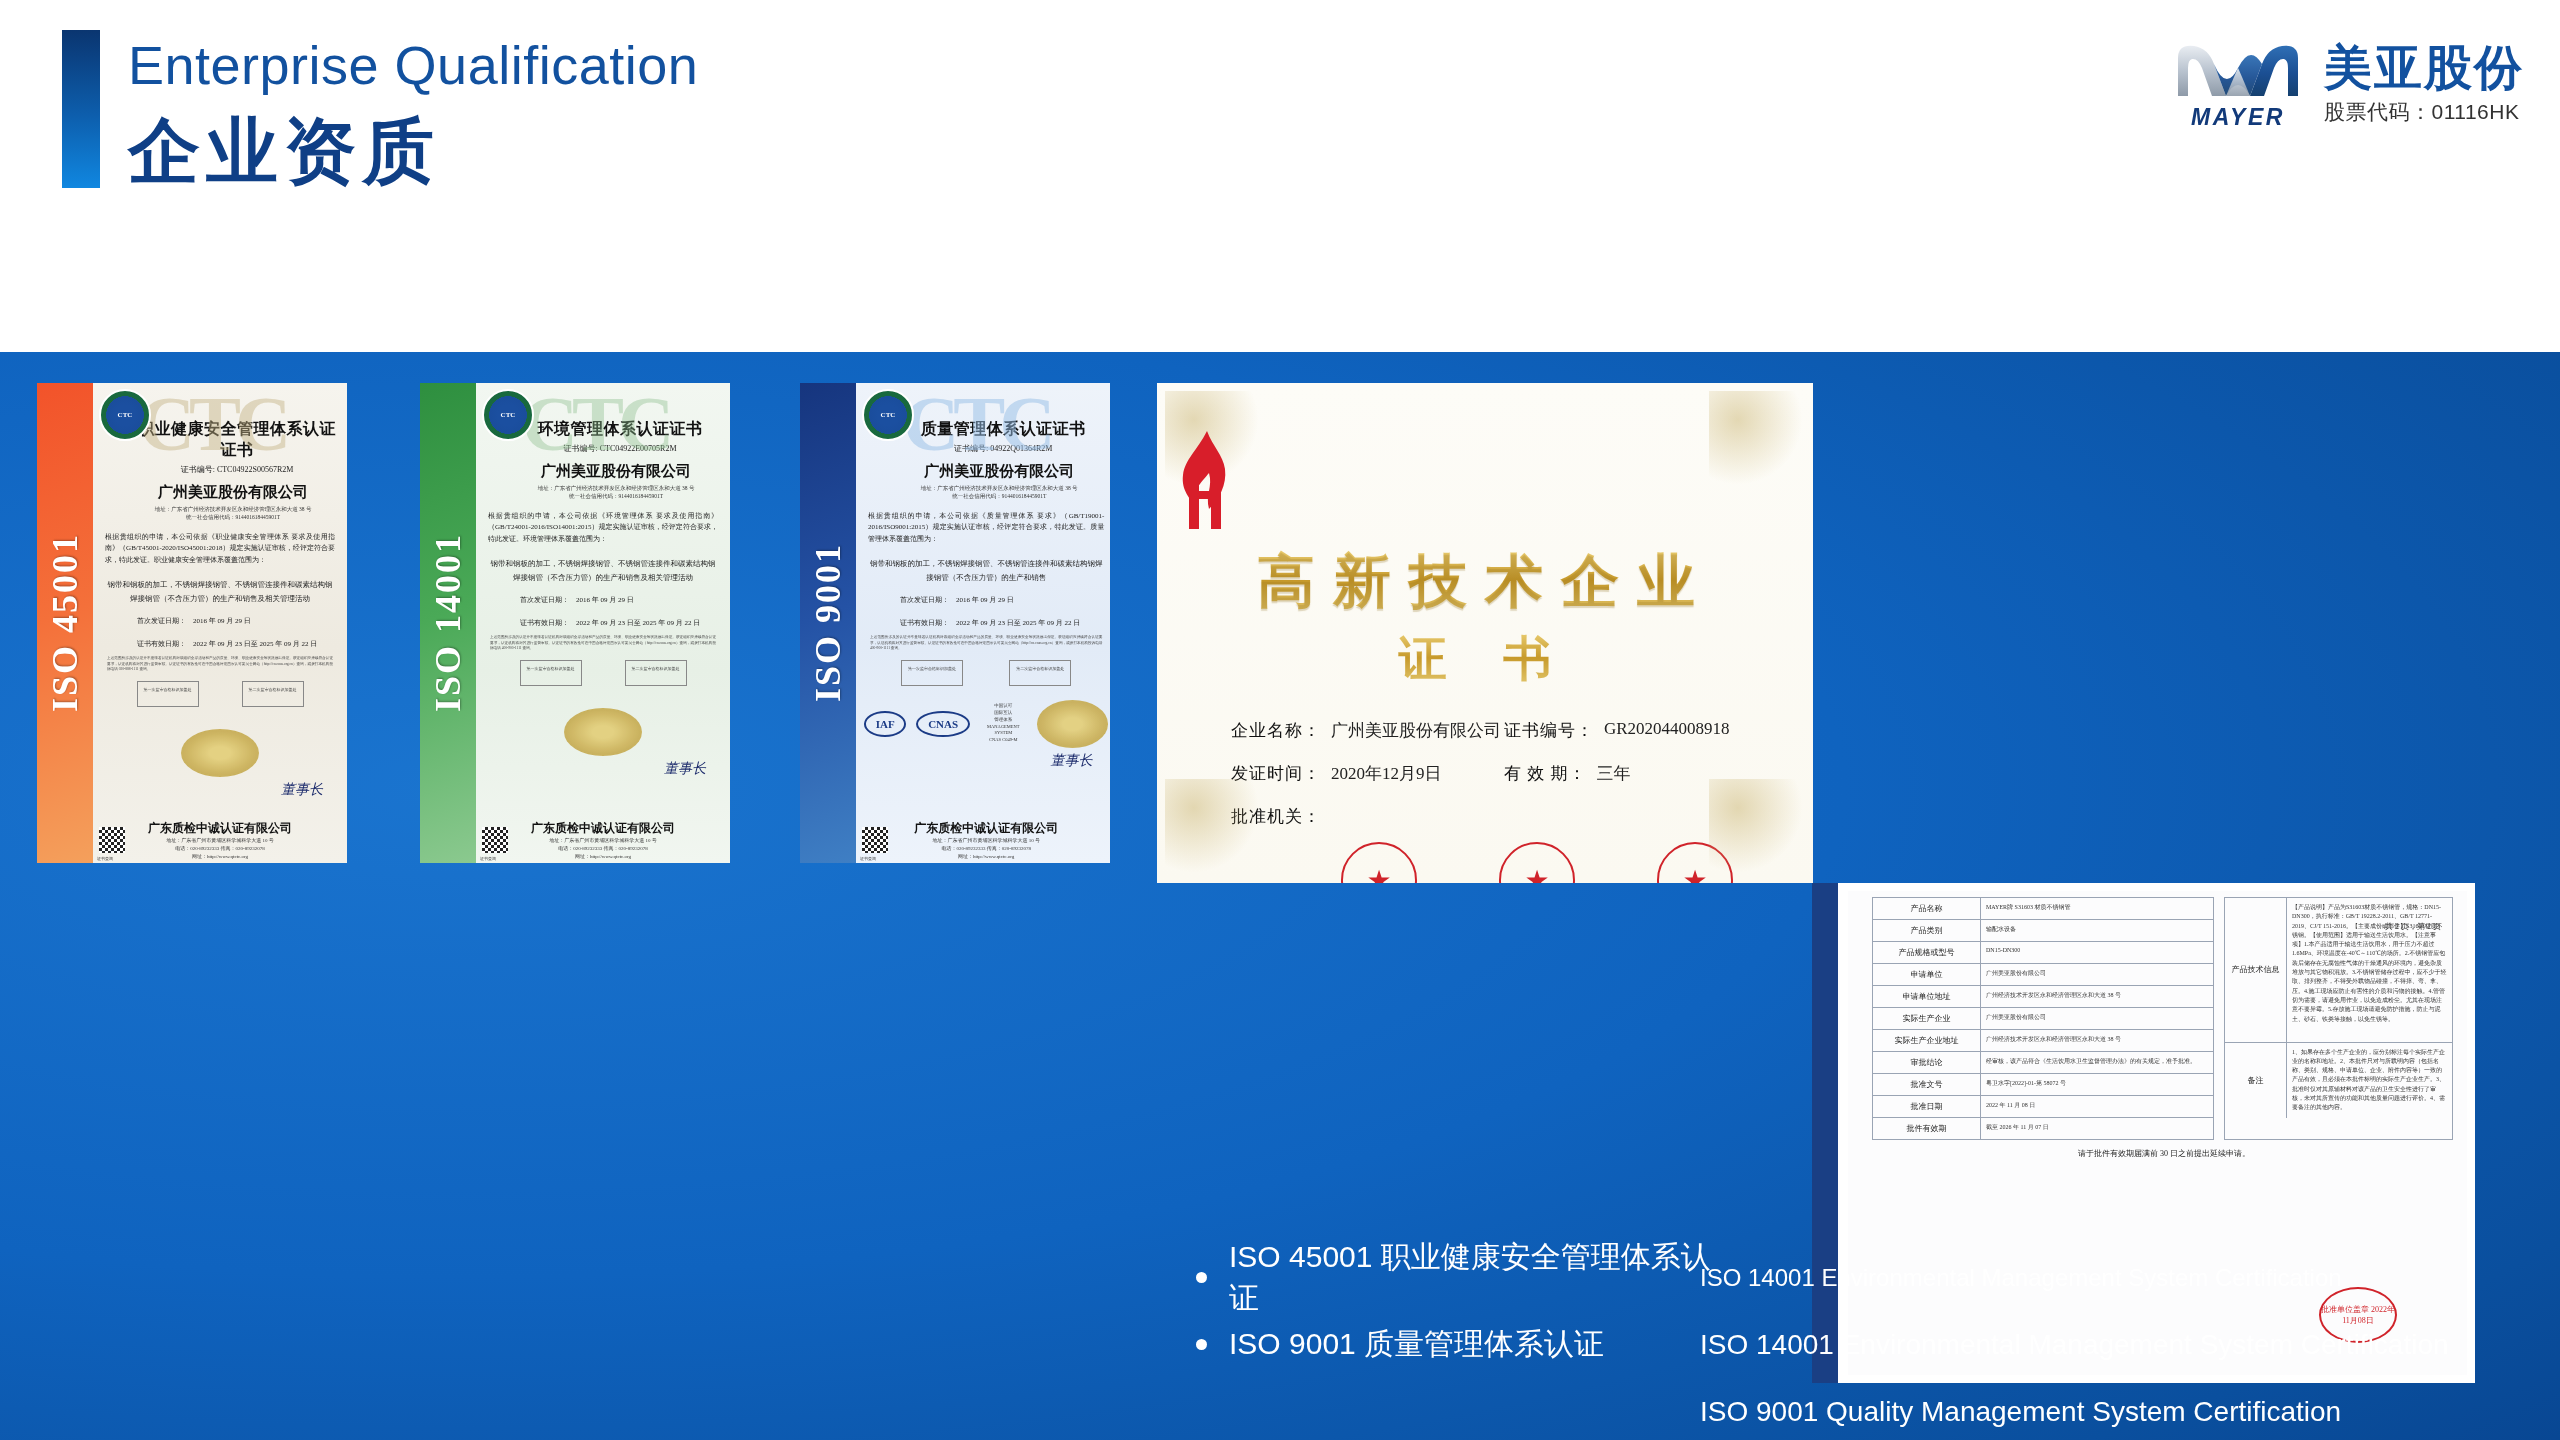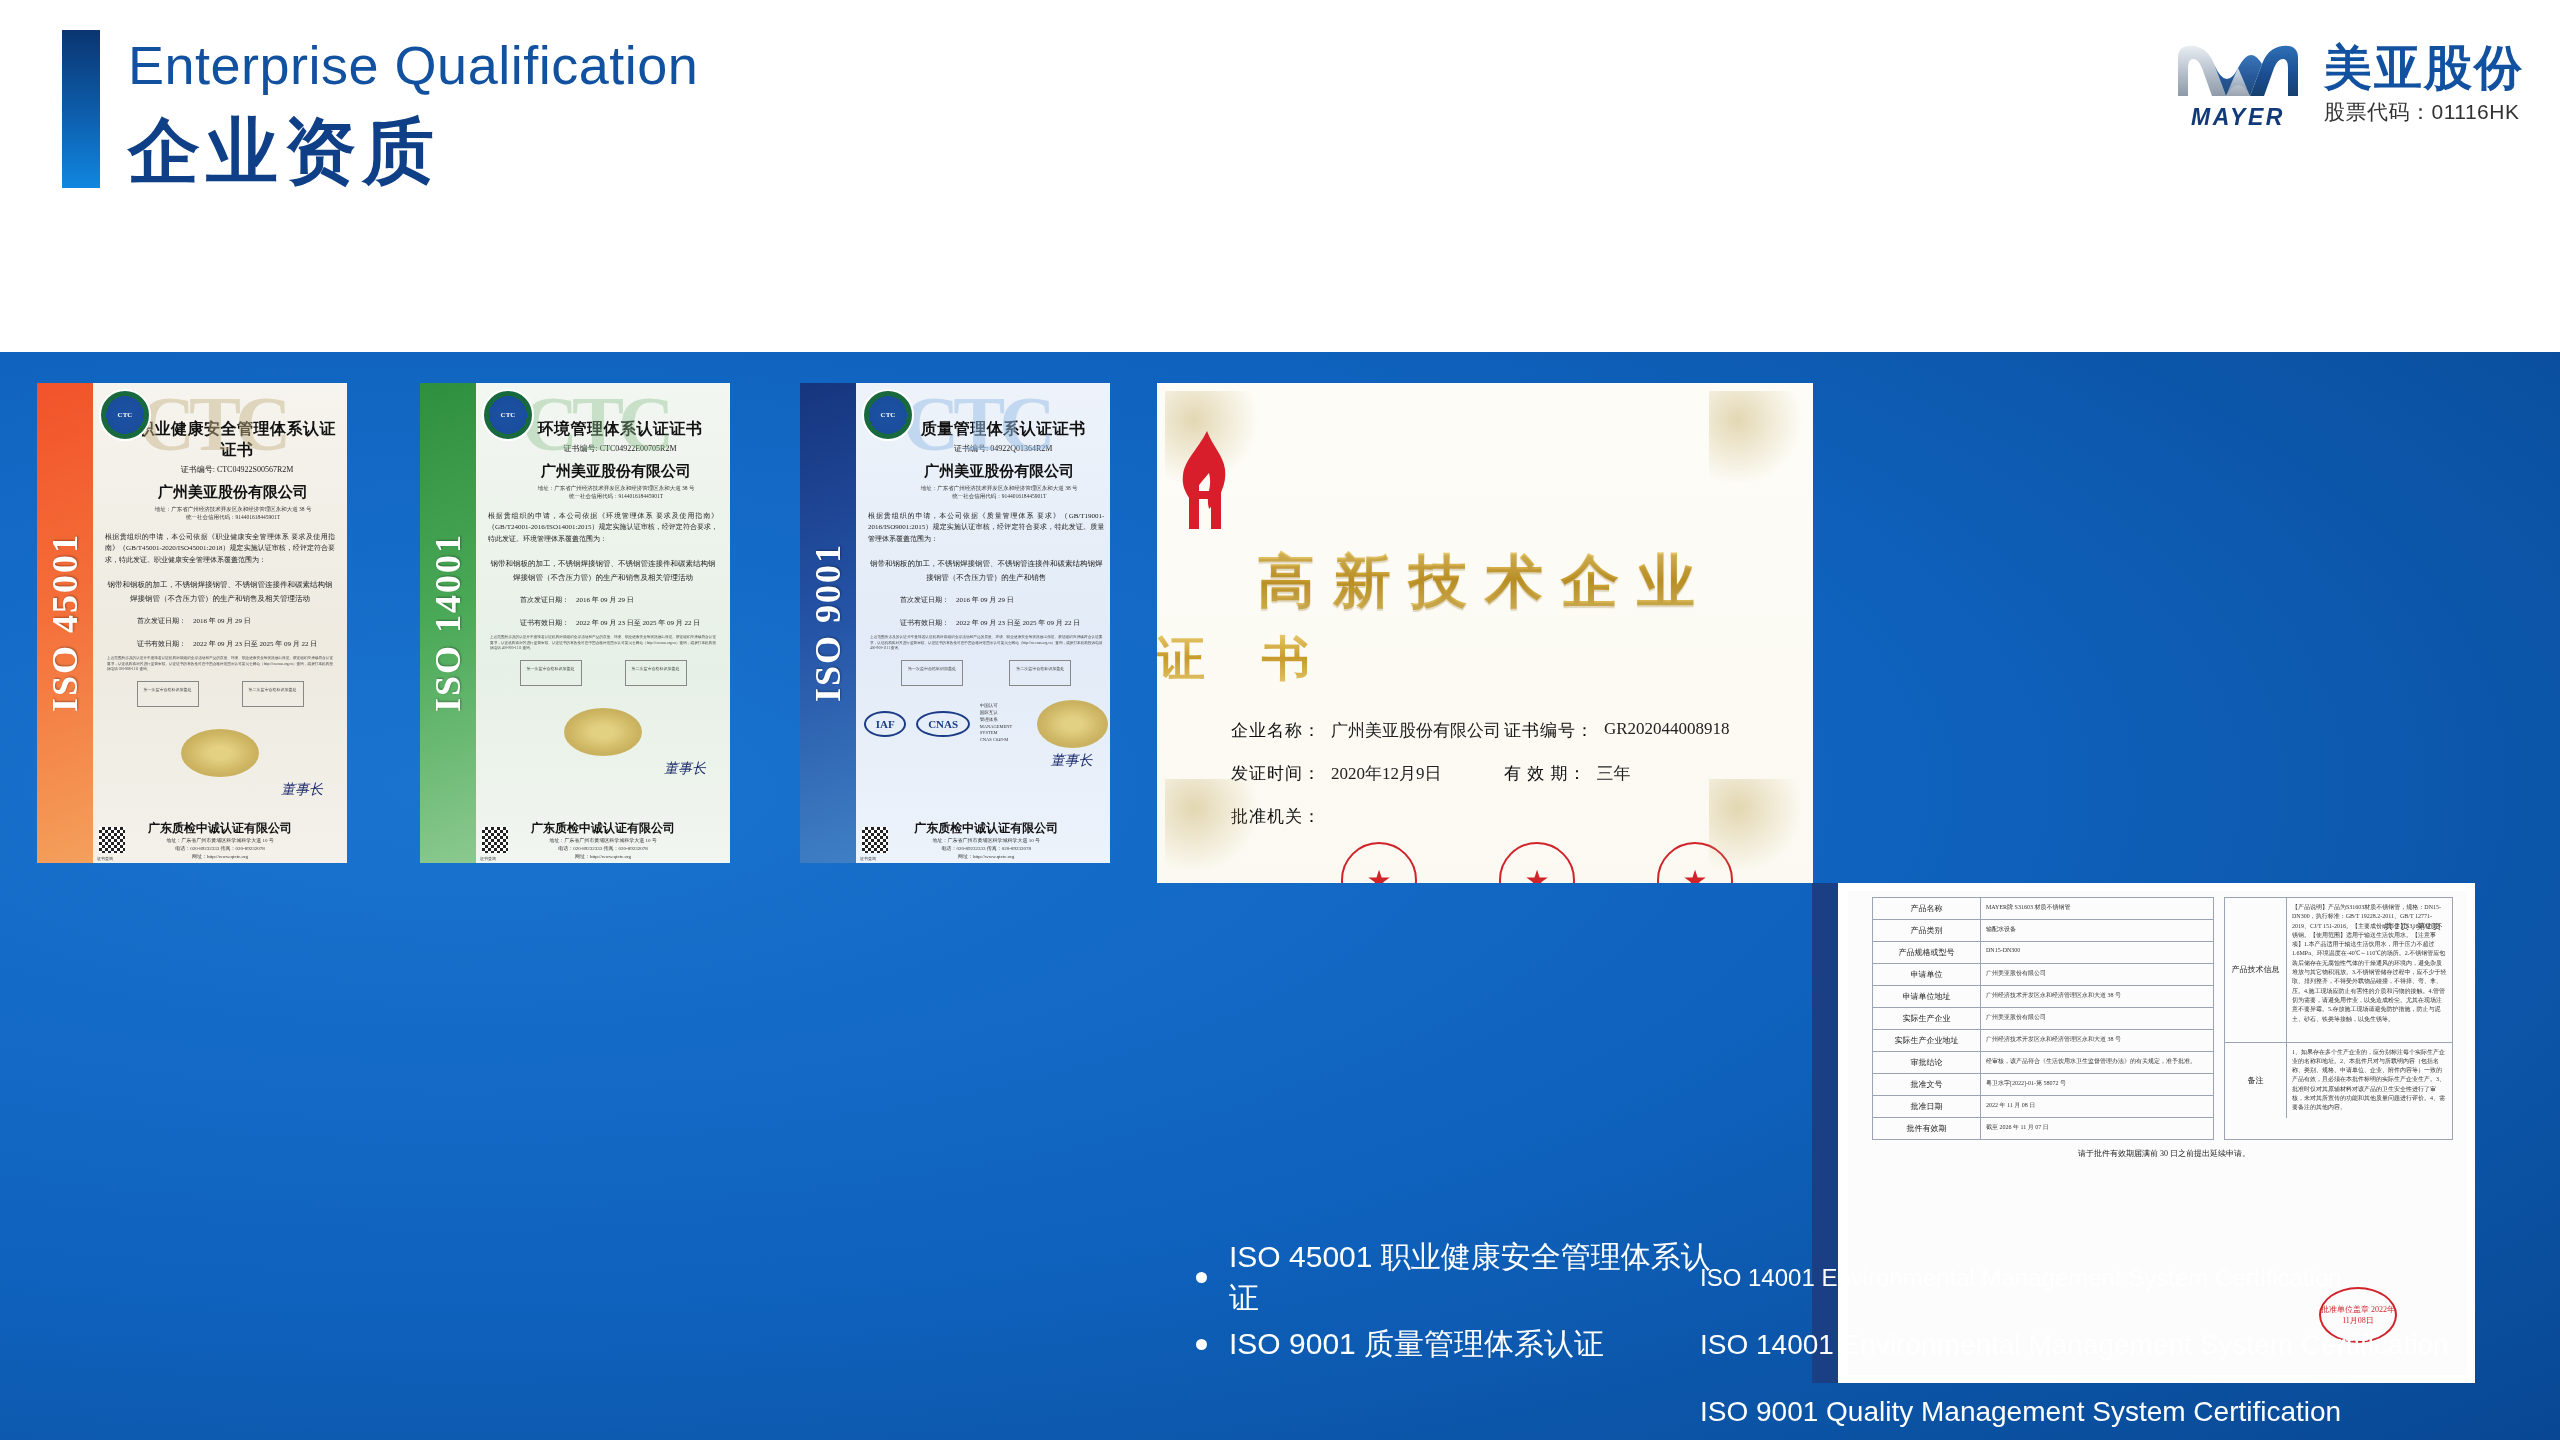--- a/index.html
+++ b/index.html
@@ -100,21 +100,21 @@
     background:radial-gradient(ellipse,#e3cf7a 20%,#cdb35a 60%,#b89c44 100%);
     border:2px dotted #c8ae55; opacity:.92;
   }
   .ctc-sign { text-align:right; font-size:14px; color:#1b2a6b; margin:4px 16px 0 0; font-style:italic; }
   .ctc-foot { position:absolute; left:0; right:0; bottom:2px; text-align:center; }
   .ctc-foot .f1 { font-size:12px; font-weight:700; color:#111; }
   .ctc-foot .f2 { font-size:5px; color:#333; line-height:1.6; }
   .ctc-qr { position:absolute; left:6px; bottom:10px; width:26px; height:26px;
     background:repeating-conic-gradient(#222 0 25%, #fff 0 50%) 0 0/6px 6px; }
   .ctc-qr-l { position:absolute; left:4px; bottom:2px; font-size:4px; color:#333; }
-  .iaf-row { display:flex; justify-content:center; gap:10px; align-items:center; margin-top:14px; }
+  .iaf-row { display:flex; justify-content:center; gap:10px; align-items:center; margin-top:14px;text-align:center; }
   .iaf-badge { width:46px; height:26px; border-radius:50%; border:2px solid #1b3b86; color:#1b3b86;
     font-size:11px; font-weight:700; display:flex; align-items:center; justify-content:center; font-family:"Liberation Serif",serif;}
   .cnas-badge { width:58px; height:26px; border-radius:50%; border:2px solid #1b3b86; color:#1b3b86;
     font-size:11px; font-weight:700; display:flex; align-items:center; justify-content:center;}
   .cnas-txt { font-size:4.5px; color:#333; line-height:1.5; }
 
   
   .hitech { background:linear-gradient(180deg,#fdfcf7 0%,#fbf9f1 100%); position:relative; }
   .corner {
     position:absolute; width:96px; height:96px;
@@ -123,21 +123,21 @@
   .corner.tl{left:8px;top:8px;} .corner.tr{right:8px;top:8px;}
   .corner.bl{left:8px;bottom:8px;} .corner.br{right:8px;bottom:8px;}
   .ht-flame { width:94px; height:104px; margin:46px auto 6px auto; position:relative; }
   .ht-title {
     text-align:center; font-size:58px; font-weight:700; letter-spacing:18px;
     background:linear-gradient(180deg,#f0d67e 0%,#c79a2b 48%,#e8cf79 100%);
     -webkit-background-clip:text; background-clip:text; color:transparent;
     text-shadow:0 2px 1px rgba(140,105,20,.25); font-family:"DejaVu Sans", sans-serif;
   }
   .ht-sub {
-    text-align:left; font-size:48px; font-weight:700; letter-spacing:20px; margin-top:6px;
+    text-align:center; font-size:48px; font-weight:700; letter-spacing:20px; margin-top:6px;
     background:linear-gradient(180deg,#f0d67e 0%,#c79a2b 48%,#e8cf79 100%);
     -webkit-background-clip:text; background-clip:text; color:transparent;
     font-family:"DejaVu Sans", sans-serif;
   }
   .ht-fields { margin:28px 0 0 74px; width:calc(100% - 110px); font-size:17px; color:#1a1a1a; }
   .ht-row { display:flex; margin-bottom:20px; }
   .ht-row .k { color:#111; letter-spacing:1px; }
   .ht-row .v { margin-left:10px; color:#222; }
   .ht-row .half { width:50%; display:flex; }
   .ht-stamps { display:flex; gap:82px; margin:-6px 0 0 184px; }

